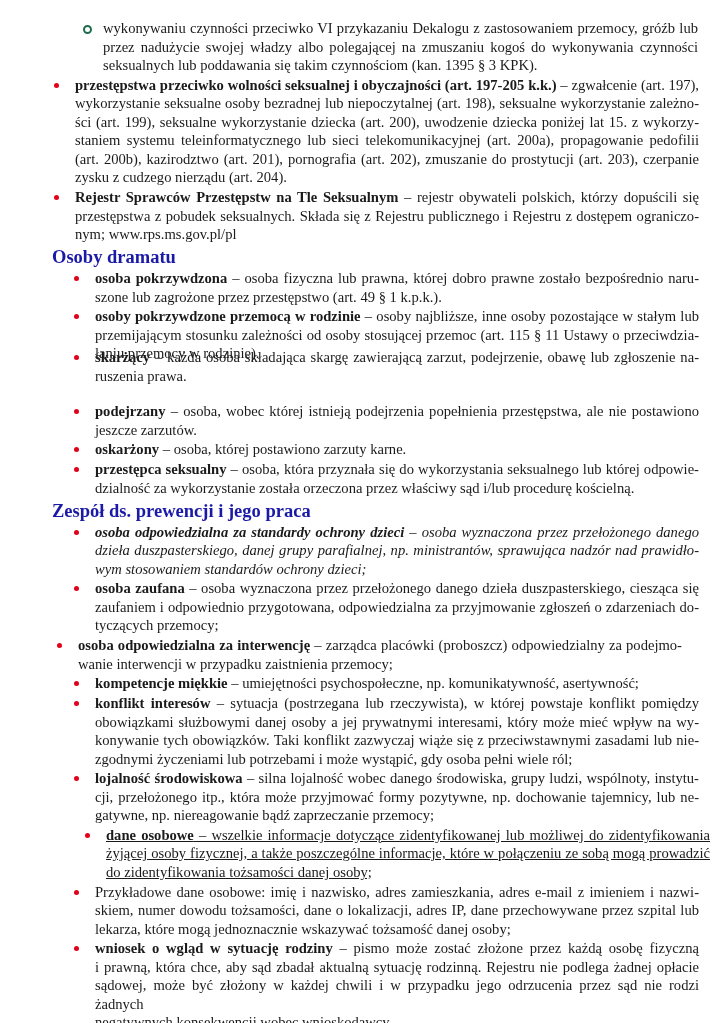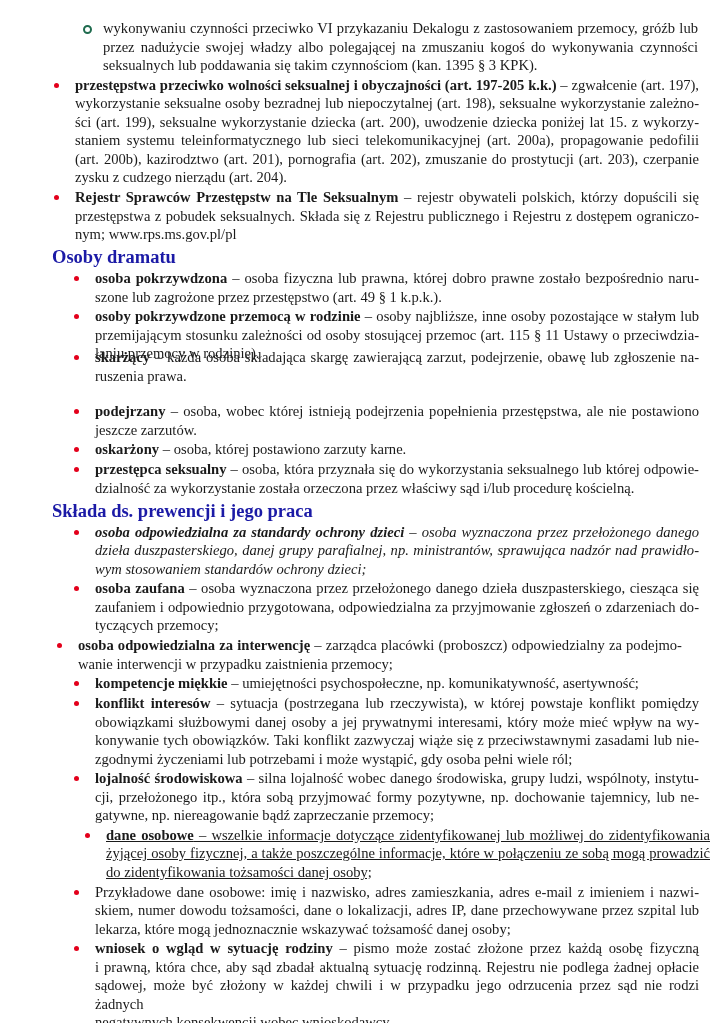--- a/index.html
+++ b/index.html
@@ -65,21 +65,21 @@
     </div>
     <div class="item" style="left: 95px; top: 440.3px; width: 604px;">
       <span class="bullet dot" style="left: -21px; top: 7px;"></span>
       <span class="line"><span class="term">oskarżony</span><span> – osoba, której postawiono zarzuty karne.</span></span>
     </div>
     <div class="item" style="left: 95px; top: 460px; width: 604px;">
       <span class="bullet dot" style="left: -21px; top: 7px;"></span>
       <span class="just"><span class="term">przestępca seksualny</span><span> – osoba, która przyznała się do wykorzystania seksualnego lub której odpowie-</span></span>
       <span class="line"><span>dzialność za wykorzystanie została orzeczona przez właściwy sąd i/lub procedurę kościelną.</span></span>
     </div>
-    <h2 style="left: 52px; top: 499.7px;">Składa ds. prewencji i jego praca</h2>
+    <h2 style="left: 52px; top: 499.7px;">Zespół ds. prewencji i jego praca</h2>
     <div class="item" style="left: 95px; top: 522.7px; width: 604px; font-style: italic;">
       <span class="bullet dot" style="left: -21px; top: 7px;"></span>
       <span class="just"><span class="term">osoba odpowiedzialna za standardy ochrony dzieci</span><span> – osoba wyznaczona przez przełożonego danego</span></span>
       <span class="just"><span>dzieła duszpasterskiego, danej grupy parafialnej, np. ministrantów, sprawująca nadzór nad prawidło-</span></span>
       <span class="line"><span>wym stosowaniem standardów ochrony dzieci;</span></span>
     </div>
     <div class="item" style="left: 95px; top: 579.4px; width: 604px;">
       <span class="bullet dot" style="left: -21px; top: 7px;"></span>
       <span class="just"><span class="term">osoba zaufana</span><span> – osoba wyznaczona przez przełożonego danego dzieła duszpasterskiego, ciesząca się</span></span>
       <span class="just"><span>zaufaniem i odpowiednio przygotowana, odpowiedzialna za przyjmowanie zgłoszeń o zdarzeniach do-</span></span>
@@ -97,21 +97,21 @@
     <div class="item" style="left: 95px; top: 694px; width: 604px;">
       <span class="bullet dot" style="left: -21px; top: 7px;"></span>
       <span class="just"><span class="term">konflikt interesów</span><span> – sytuacja (postrzegana lub rzeczywista), w której powstaje konflikt pomiędzy</span></span>
       <span class="just"><span>obowiązkami służbowymi danej osoby a jej prywatnymi interesami, który może mieć wpływ na wy-</span></span>
       <span class="just"><span>konywanie tych obowiązków. Taki konflikt zazwyczaj wiąże się z przeciwstawnymi zasadami lub nie-</span></span>
       <span class="line"><span>zgodnymi życzeniami lub potrzebami i może wystąpić, gdy osoba pełni wiele ról;</span></span>
     </div>
     <div class="item" style="left: 95px; top: 769.2px; width: 604px;">
       <span class="bullet dot" style="left: -21px; top: 7px;"></span>
       <span class="just"><span class="term">lojalność środowiskowa</span><span> – silna lojalność wobec danego środowiska, grupy ludzi, wspólnoty, instytu-</span></span>
-      <span class="just"><span>cji, przełożonego itp., która sobą przyjmować formy pozytywne, np. dochowanie tajemnicy, lub ne-</span></span>
+      <span class="just"><span>cji, przełożonego itp., która może przyjmować formy pozytywne, np. dochowanie tajemnicy, lub ne-</span></span>
       <span class="line"><span>gatywne, np. niereagowanie bądź zaprzeczanie przemocy;</span></span>
     </div>
     <div class="item" style="left: 106px; top: 825.9px; width: 604px; text-decoration: underline;">
       <span class="bullet dot" style="left: -21px; top: 7px;"></span>
       <span class="just"><span class="term">dane osobowe</span><span> – wszelkie informacje dotyczące zidentyfikowanej lub możliwej do zidentyfikowania</span></span>
       <span class="just"><span>żyjącej osoby fizycznej, a także poszczególne informacje, które w połączeniu ze sobą mogą prowadzić</span></span>
       <span class="line"><span>do zidentyfikowania tożsamości danej osoby;</span></span>
     </div>
     <div class="item" style="left: 95px; top: 882.6px; width: 604px;">
       <span class="bullet dot" style="left: -21px; top: 7px;"></span>

